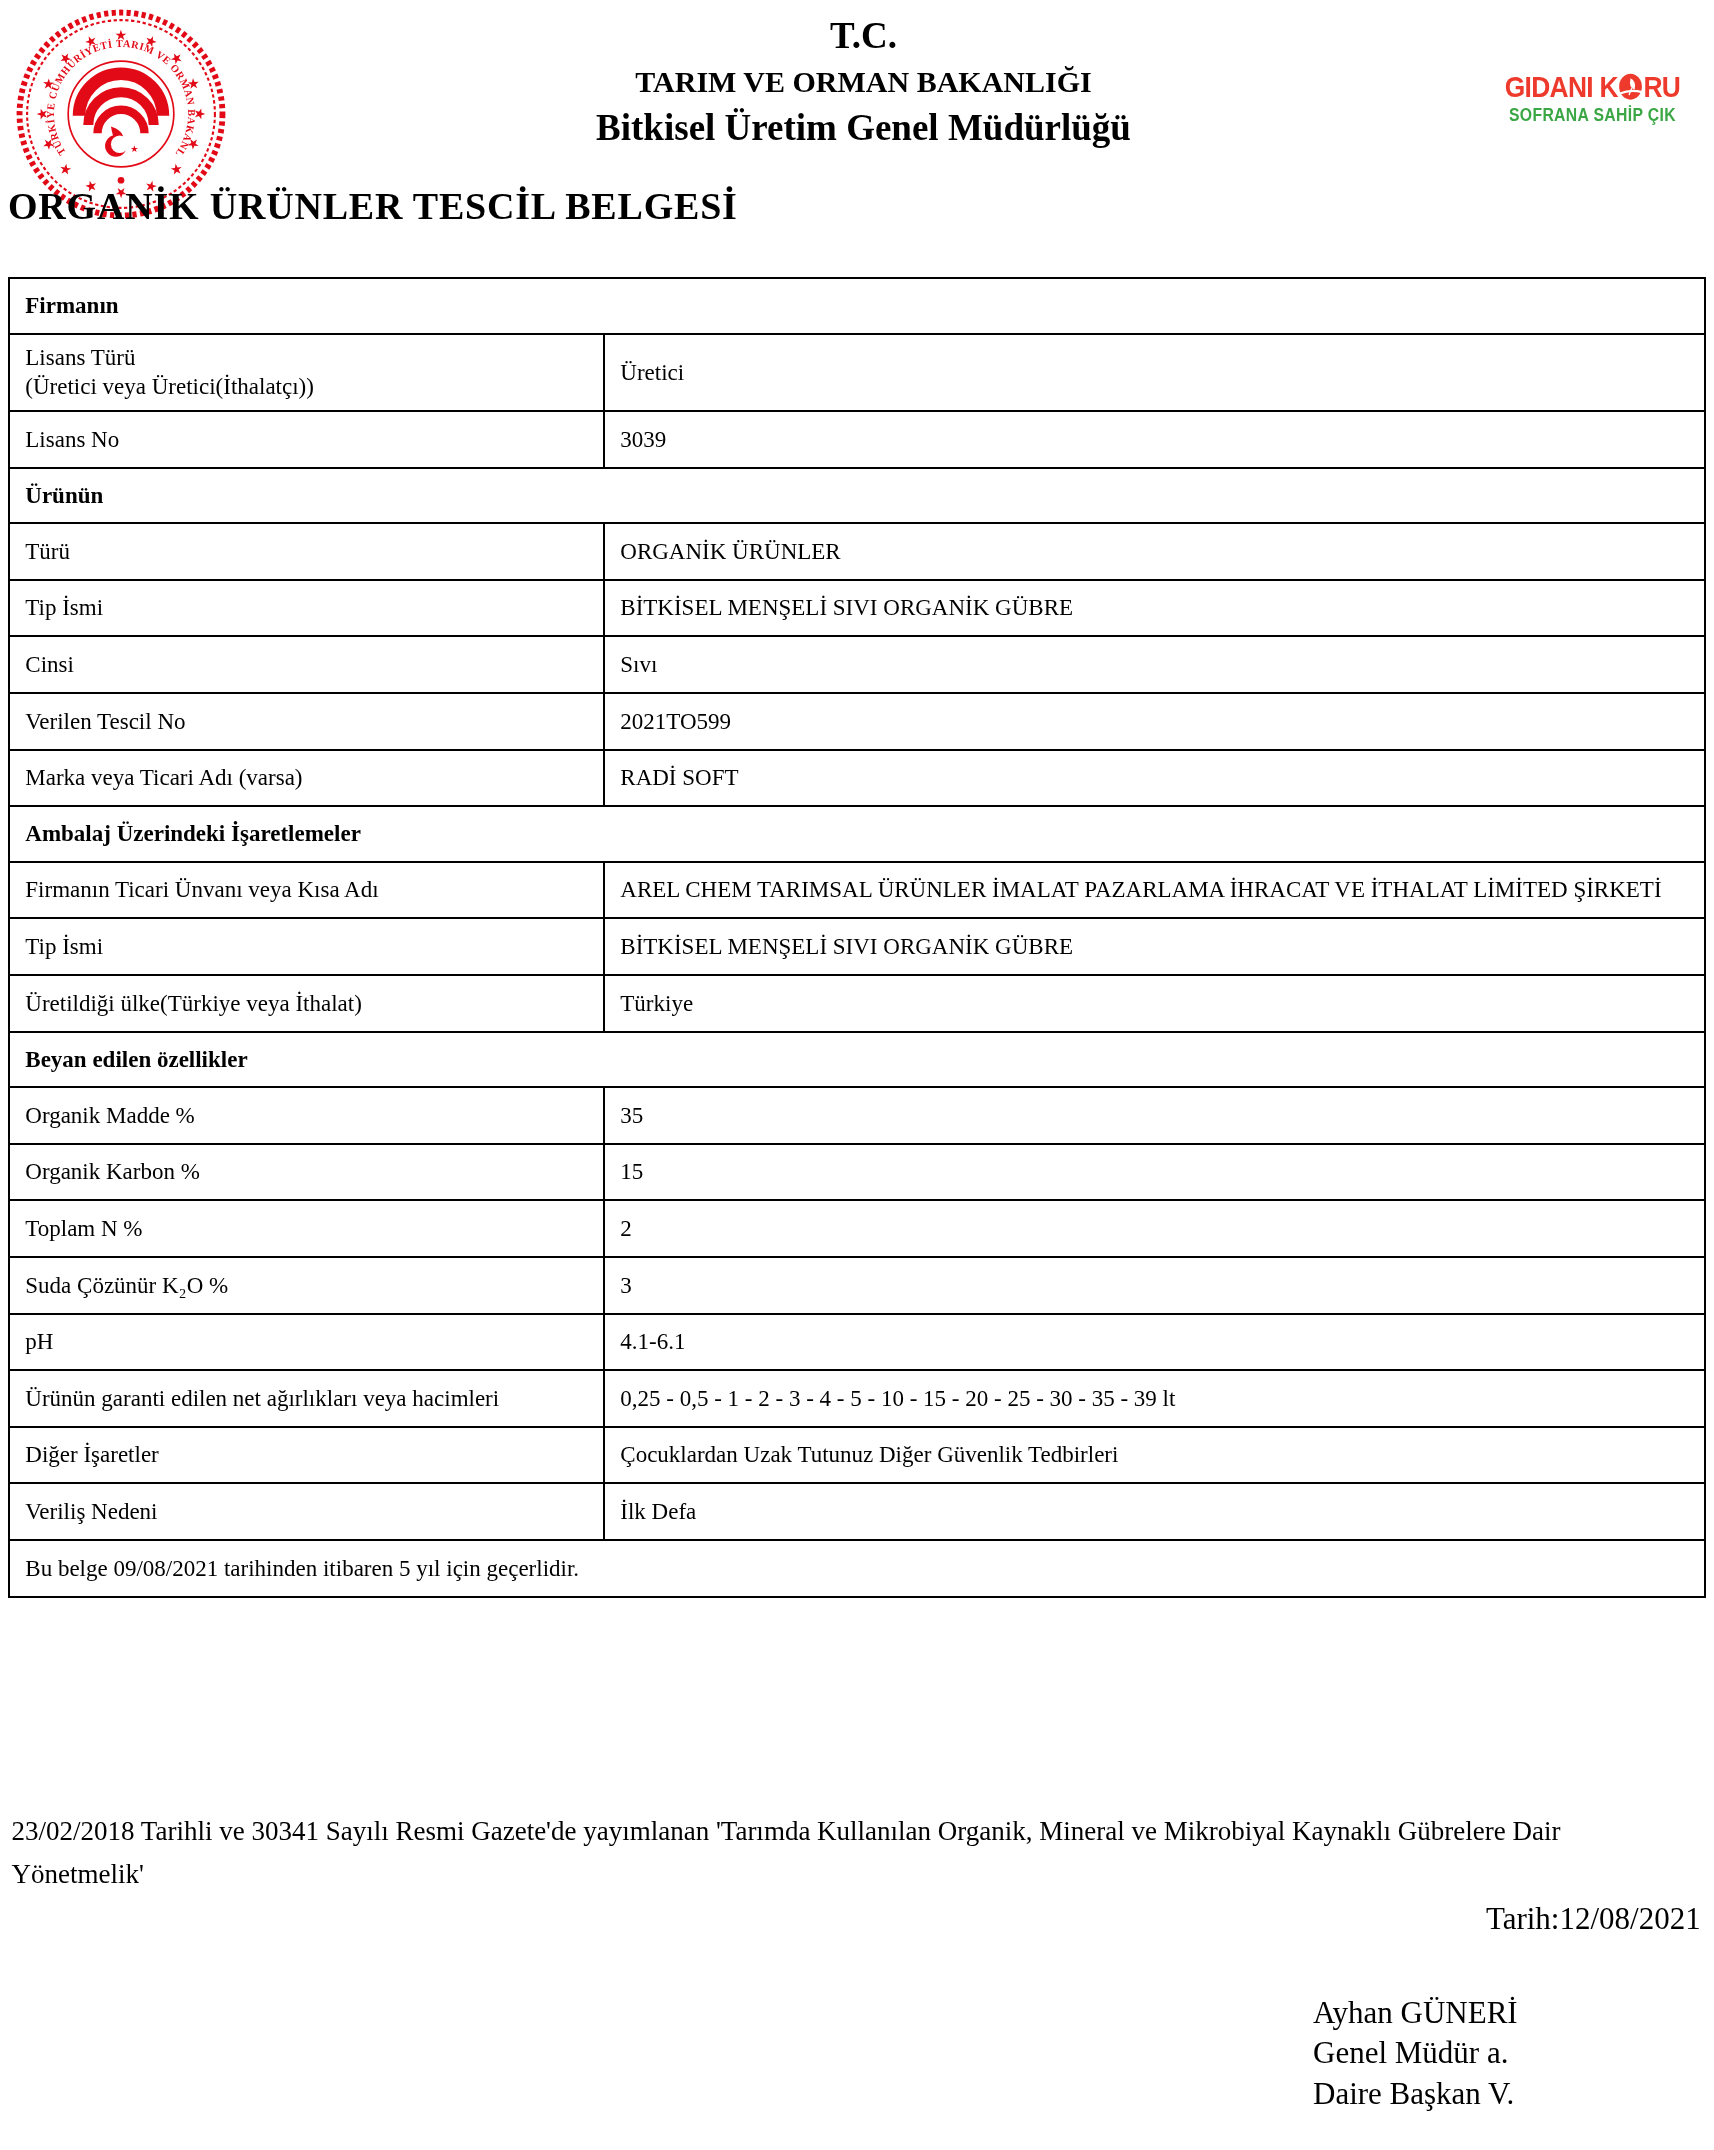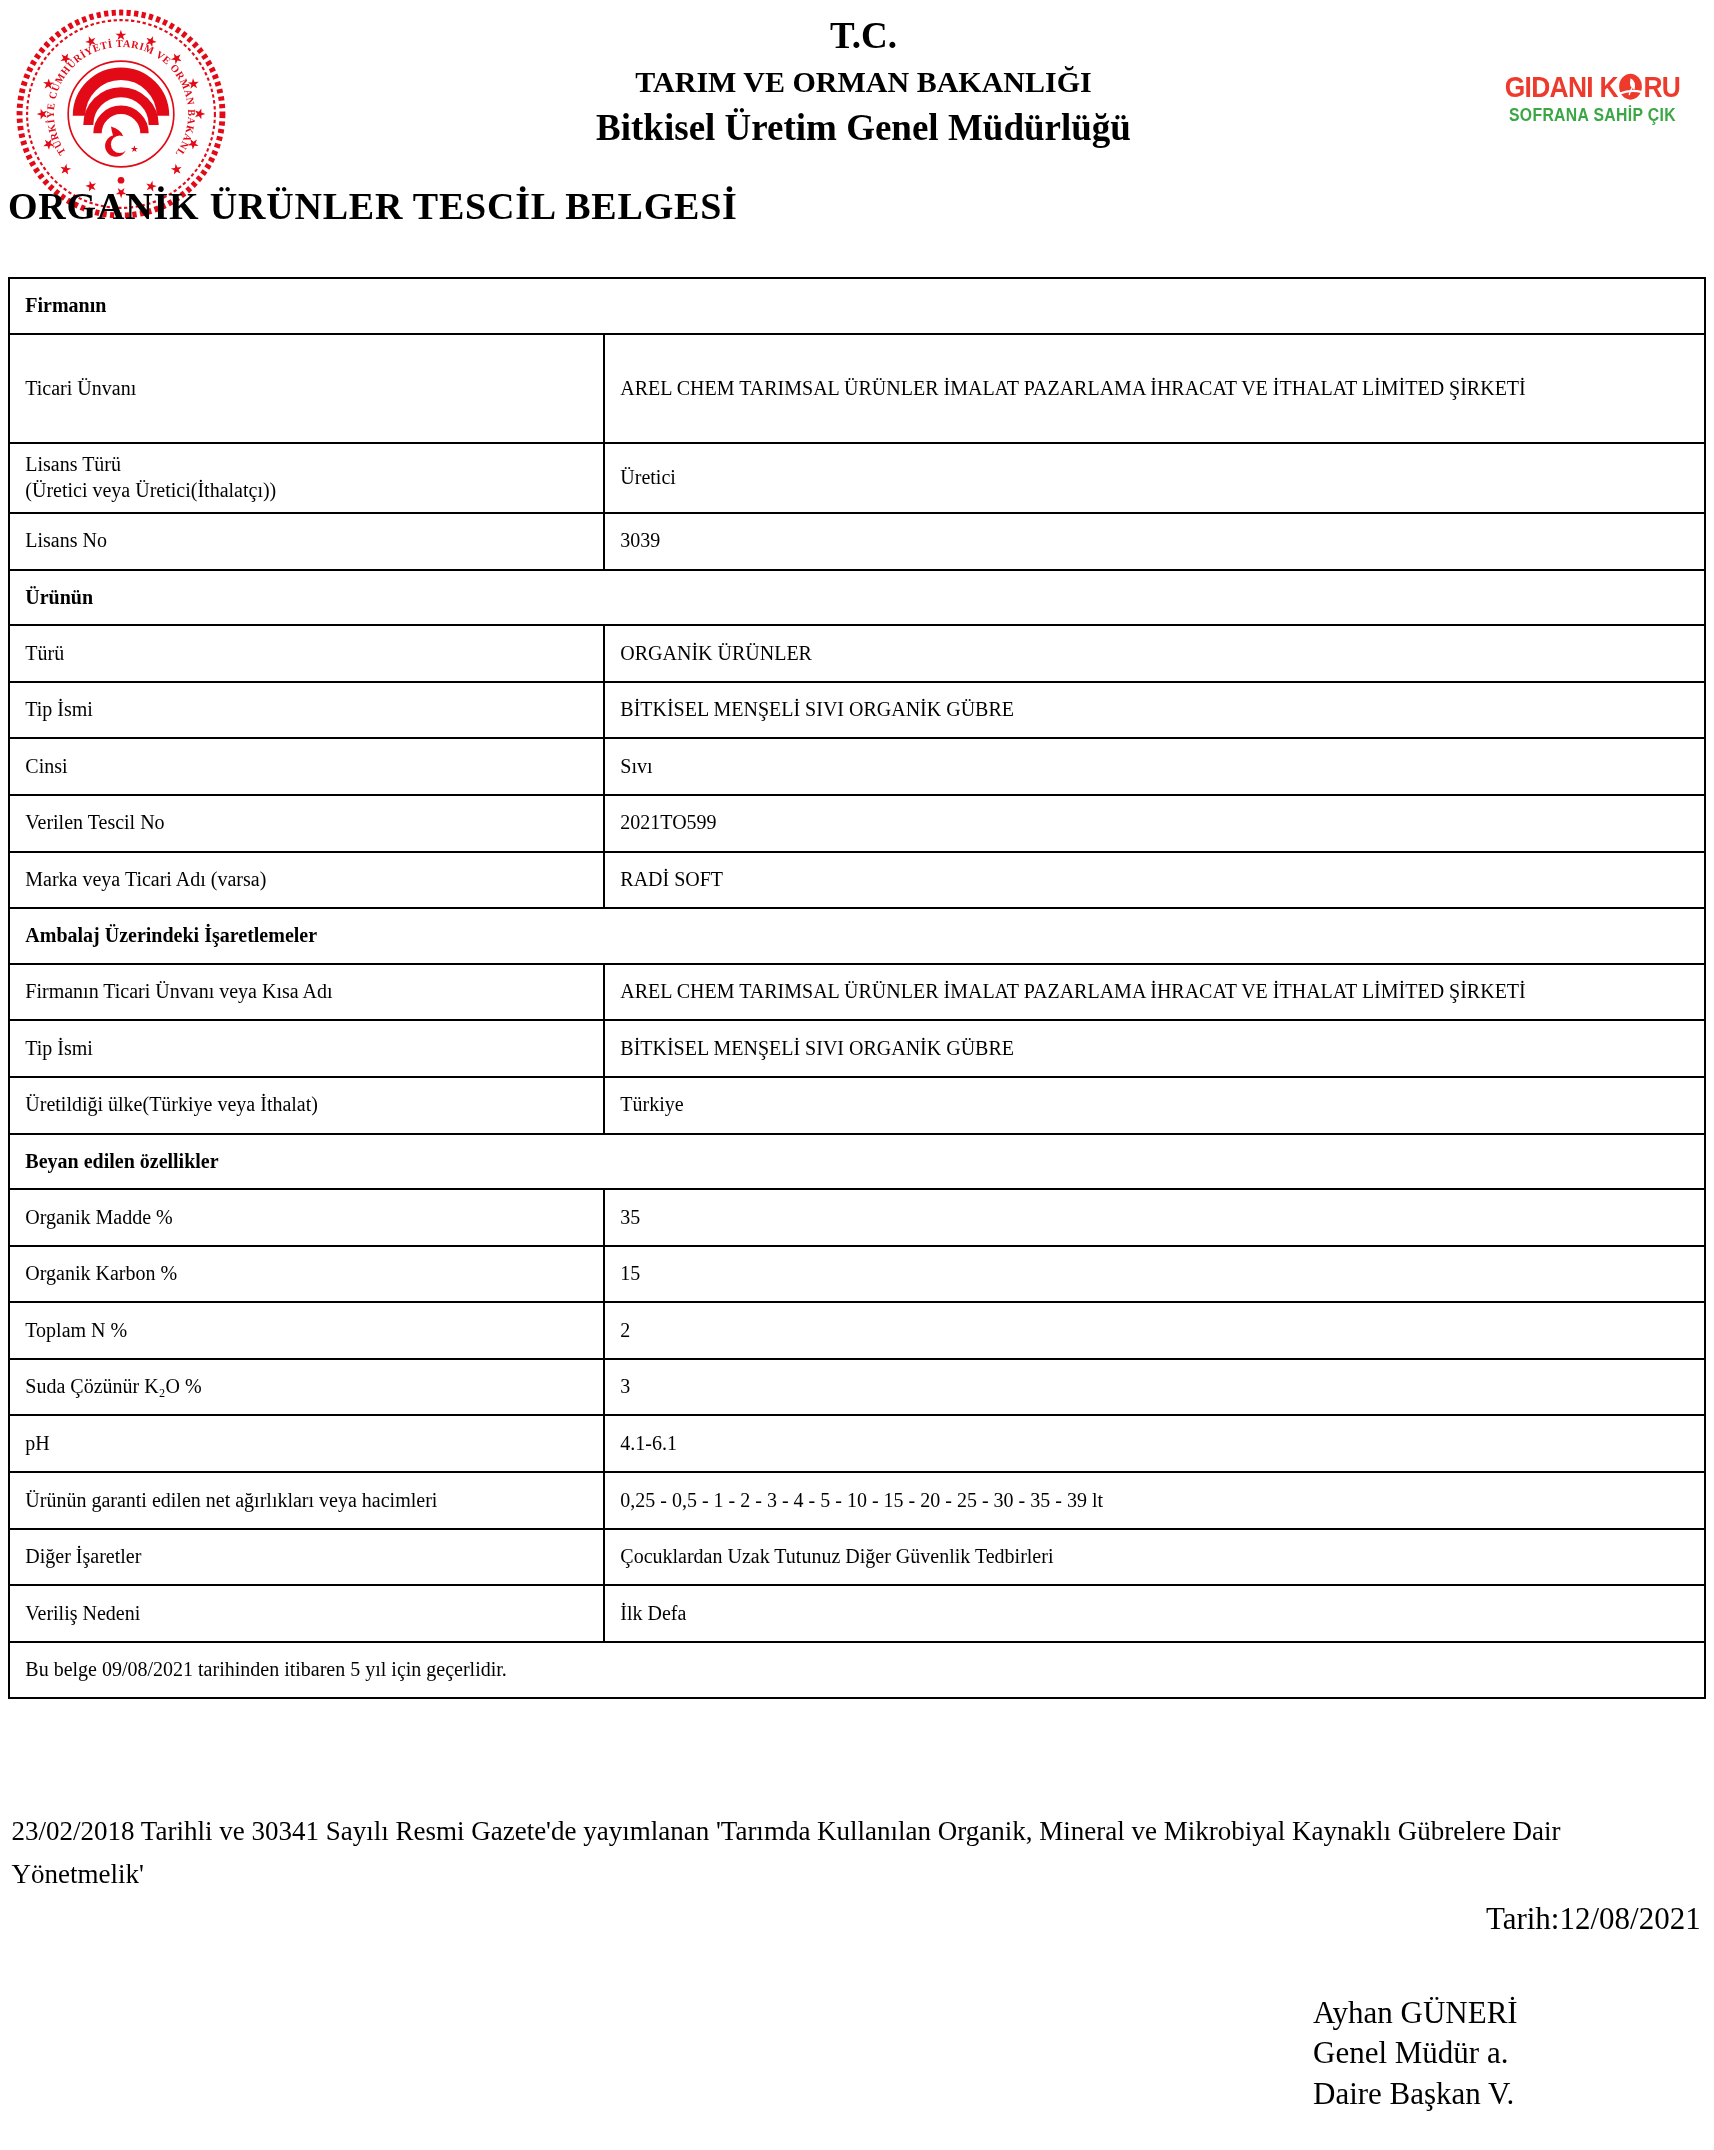--- a/index.html
+++ b/index.html
@@ -19,21 +19,21 @@
   .gk{position:absolute;top:70px;right:5px;width:233px;text-align:center;
       font-family:"Liberation Sans","DejaVu Sans",sans-serif;}
   .gk-line1{font-size:30px;font-weight:bold;letter-spacing:-0.8px;color:#ee3a2c;
             transform:scaleX(.88);transform-origin:center;white-space:nowrap;
             display:flex;align-items:center;justify-content:center;gap:0.8px;}
   .gk-line1 .o-icon{display:inline-block;width:27.4px;height:27.4px;}
   .gk-line2{font-size:17.5px;font-weight:bold;color:#3aa644;letter-spacing:0.4px;
             transform:scaleX(.9);transform-origin:center;margin-top:0.8px;white-space:nowrap;}
   
   table.cert{position:absolute;top:277px;left:8.3px;width:1698px;border-collapse:collapse;table-layout:fixed;}
-  table.cert td{border:2.5px solid #000;padding:8.3px 15px;font-size:20px;line-height:1.28;vertical-align:middle;}
+  table.cert td{border:2.5px solid #000;padding:8.3px 15px;font-size:23px;line-height:1.28;vertical-align:middle;}
   td.section{font-weight:bold;font-size:29px;height:37px;}
   td.label{white-space:pre-line;height:38px;}
   td.value{height:38px;}
   tr.tall td{height:91px;}
   td.validity{height:38px;}
   
   .regulation{position:absolute;top:1810px;left:11.6px;width:1674px;font-size:27px;line-height:43px;}
   .date-line{position:absolute;top:1901px;right:13.3px;font-size:31px;}
   .signature{position:absolute;top:1994px;left:1313px;width:249px;text-align:left;font-size:31px;line-height:37px;}
   .signature div{margin-bottom:3.3px;}
@@ -144,24 +144,20 @@
 
   <table class="cert">
     <colgroup>
         <col style="width:595px">
         <col>
       </colgroup>
     <tbody>
       <tr>
         <td colspan="2" class="section">Firmanın</td>
       </tr>
-      <tr class="tall">
-        <td class="label">Ticari Ünvanı</td>
-        <td class="value">AREL CHEM TARIMSAL ÜRÜNLER İMALAT PAZARLAMA İHRACAT VE İTHALAT LİMİTED ŞİRKETİ</td>
-      </tr>
       <tr>
         <td class="label">Lisans Türü
 (Üretici veya Üretici(İthalatçı))</td>
         <td class="value">Üretici</td>
       </tr>
       <tr>
         <td class="label">Lisans No</td>
         <td class="value">3039</td>
       </tr>
 

